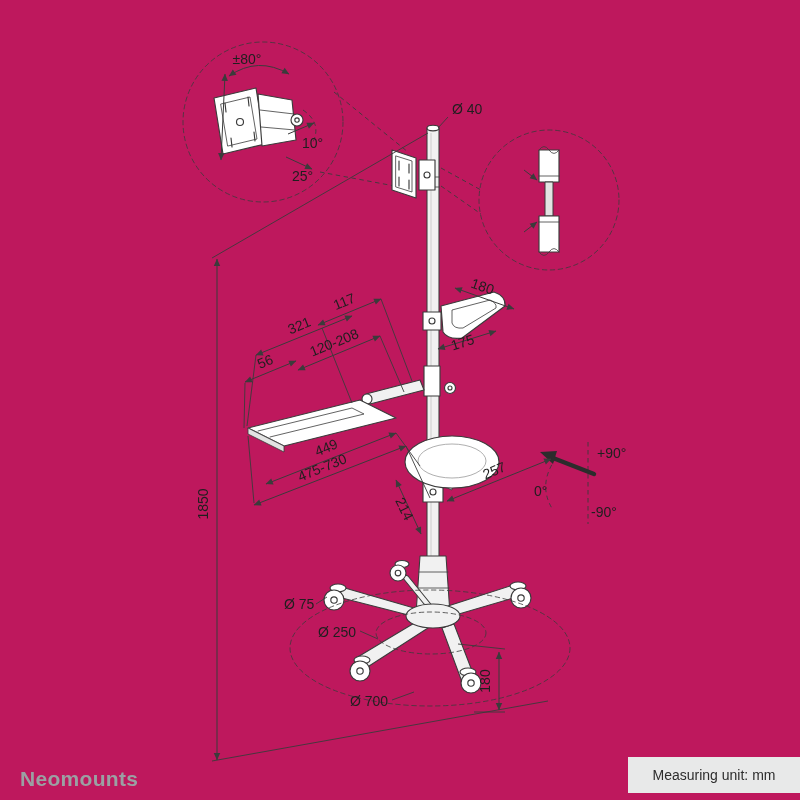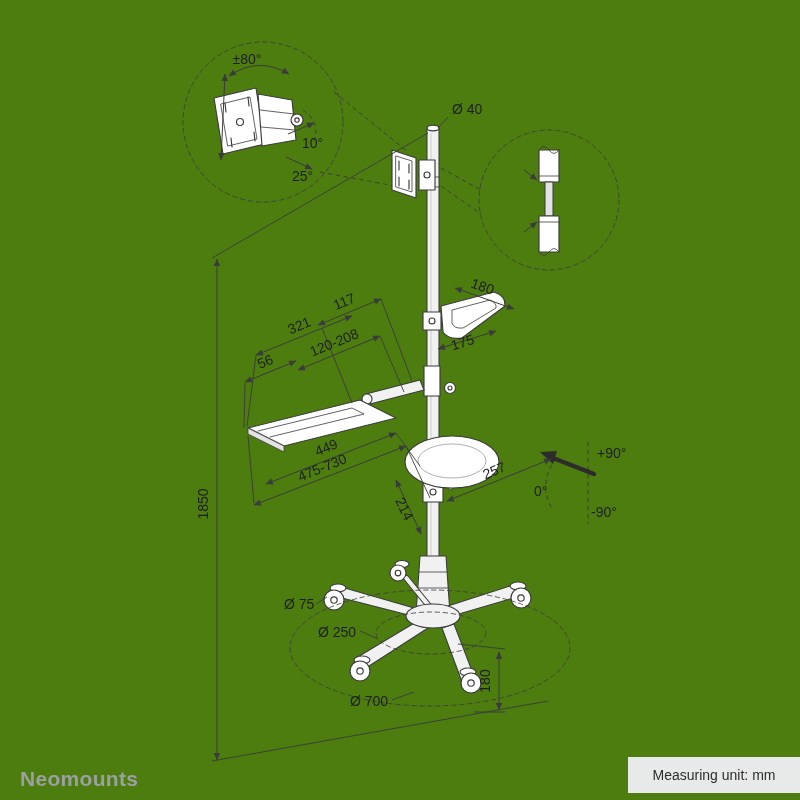--- a/index.html
+++ b/index.html
@@ -1,16 +1,16 @@
 <!DOCTYPE html>
 <html><head>
 <meta charset="utf-8">
 <style>
   html,body{margin:0;padding:0;background:#fff}
-  .stage{position:relative;width:800px;height:800px;background:#4d7c0f;overflow:hidden;
+  .stage{position:relative;width:800px;height:800px;background:#be185d;overflow:hidden;
          font-family:"Liberation Sans","DejaVu Sans",sans-serif}
   svg{display:block}
   .s{stroke:#3b3b3b;stroke-width:1.15;fill:none;stroke-linecap:round;stroke-linejoin:round}
   .sf{stroke:#3b3b3b;stroke-width:1.15;fill:#fff;stroke-linejoin:round}
   .sg{stroke:#3b3b3b;stroke-width:1.05;fill:#f1f1f1;stroke-linejoin:round}
   .sd{stroke:#3b3b3b;stroke-width:1;fill:#e3e3e3;stroke-linejoin:round}
   .thin{stroke-width:.8}
   .dash{stroke-dasharray:4.5 3.5}
   .dim{stroke:#3b3b3b;stroke-width:1;fill:none}
   .both{marker-start:url(#arw);marker-end:url(#arw)}

